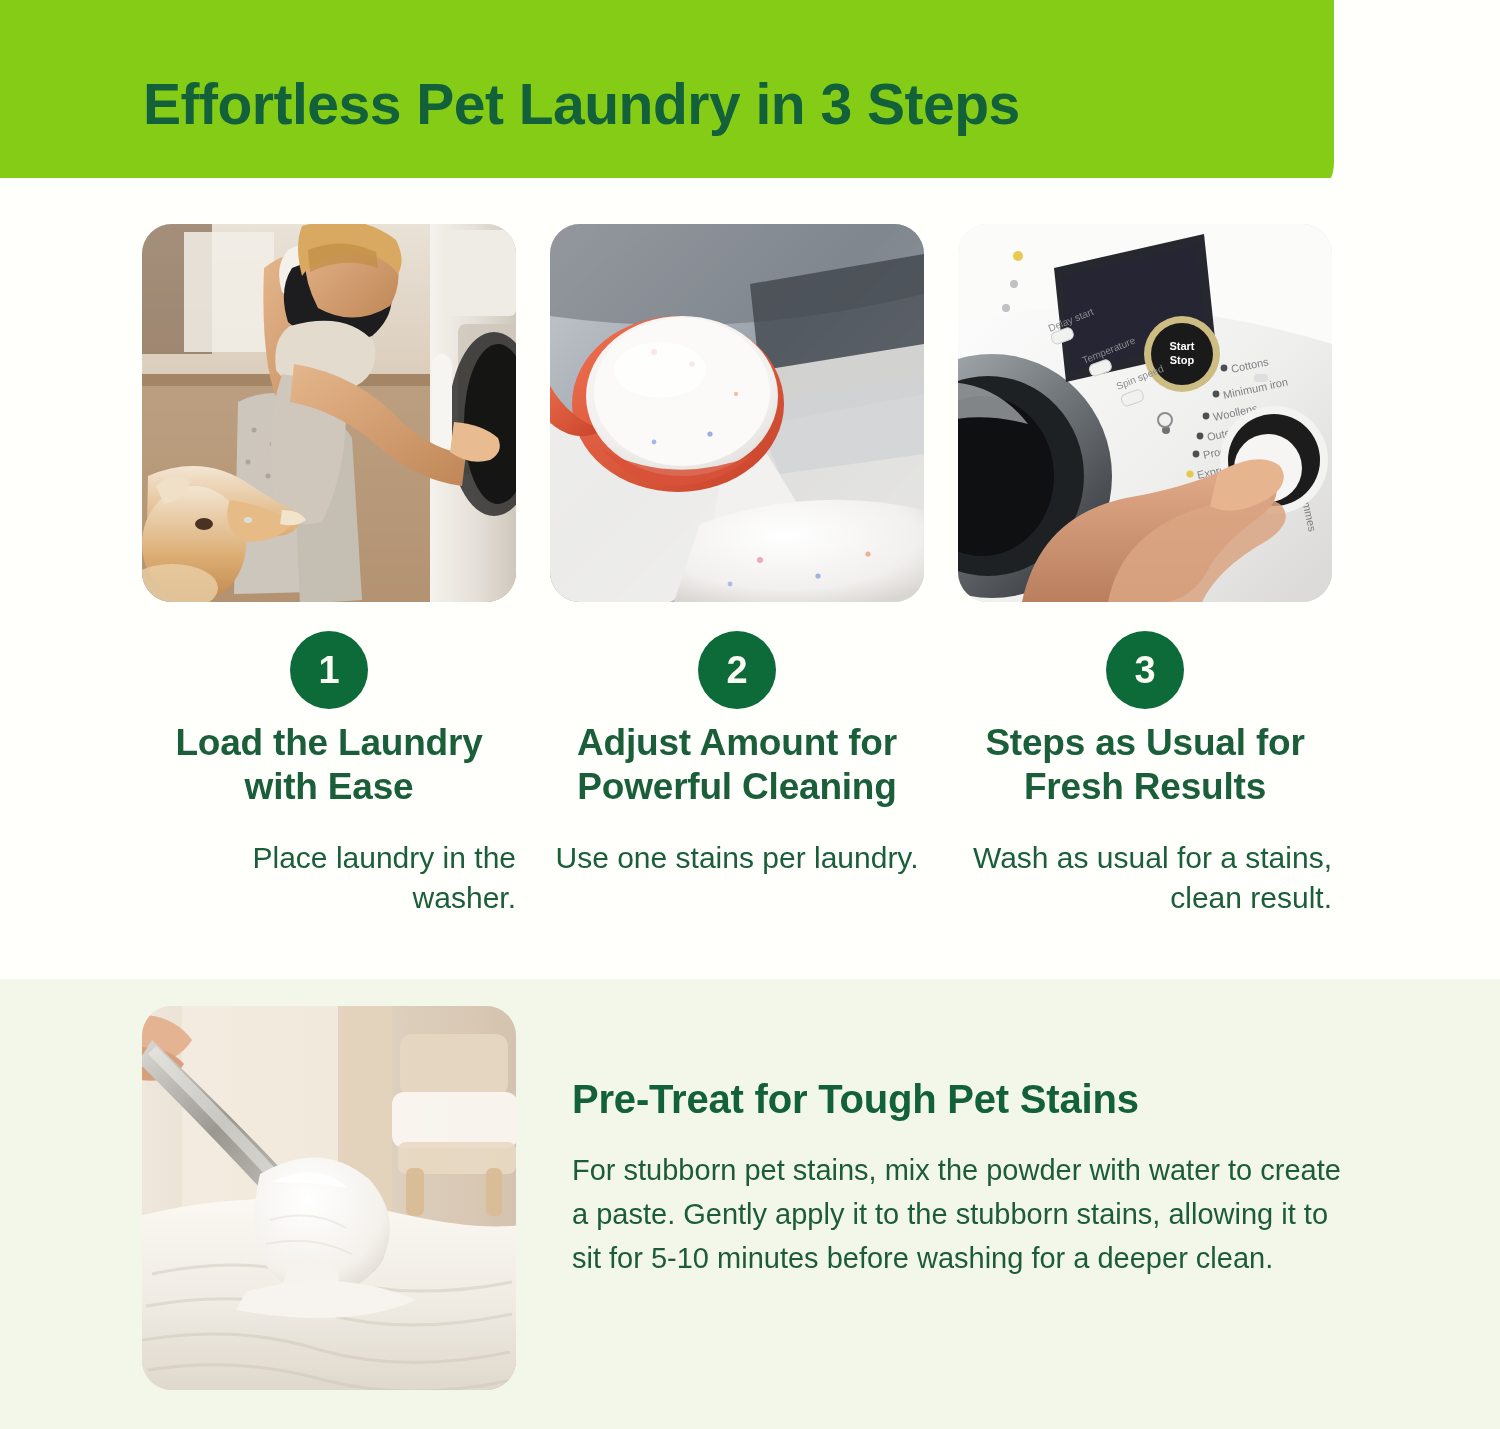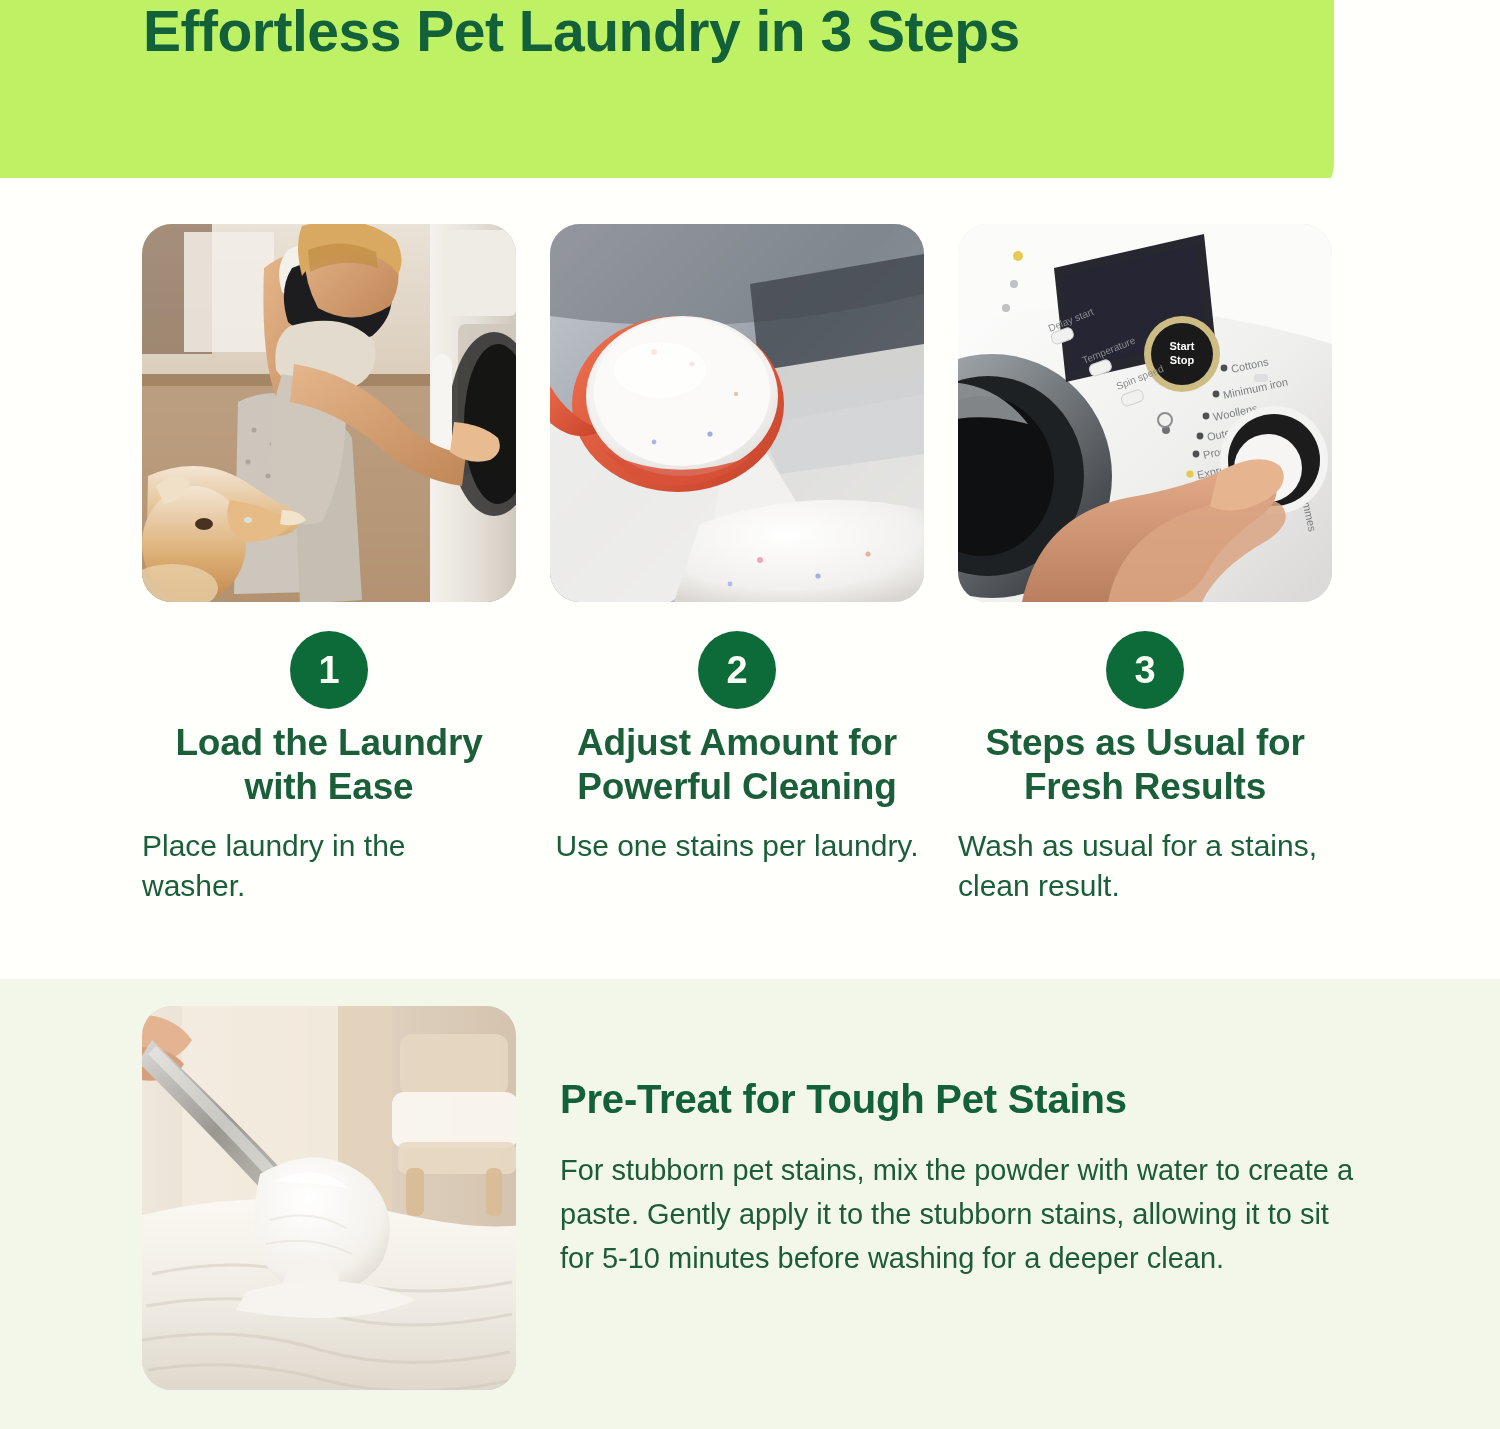--- a/index.html
+++ b/index.html
@@ -15,24 +15,25 @@
     position: relative;
   }
 
   
   .header-band {
     position: absolute;
     left: 0;
     top: 0;
     width: 1334px;
     height: 208px;
-    background: #bef264;
+    background: #84cc16;
     border-bottom-right-radius: 46px;
     box-sizing: border-box;
     display: flex;
+    align-items: center;
   }
   .page-title {
     margin: 0;
     padding-left: 143px;
     font-size: 57px;
     font-weight: bold;
     letter-spacing: -0.5px;
     color: #13613a;
     line-height: 1.1;
   }
@@ -88,44 +89,44 @@
     margin: 12px 0 0 0;
     font-size: 37px;
     font-weight: bold;
     color: #1b5e3a;
     text-align: center;
     line-height: 1.18;
     letter-spacing: -0.2px;
     max-width: 360px;
   }
   .step-desc {
-    margin: 18px 0 0 0;
+    margin: 30px 0 0 0;
     font-size: 30px;
     color: #1b5e3a;
-    text-align: left;
+    text-align: right;
     line-height: 1.33;
     max-width: 380px;
   }
 
   
   .pretreat-section {
     position: absolute;
     left: 0;
     top: 979px;
     width: 1500px;
     height: 450px;
     background: #f3f7e9;
   }
   .pretreat-inner {
     position: absolute;
     left: 142px;
     top: 27px;
     width: 1216px;
     display: flex;
-    gap: 44px;
+    gap: 56px;
   }
   .pretreat-photo {
     width: 374px;
     height: 384px;
     border-radius: 30px;
     overflow: hidden;
     flex: 0 0 374px;
     background: #ded7cc;
   }
   .pretreat-photo svg { display: block; width: 100%; height: 100%; }

